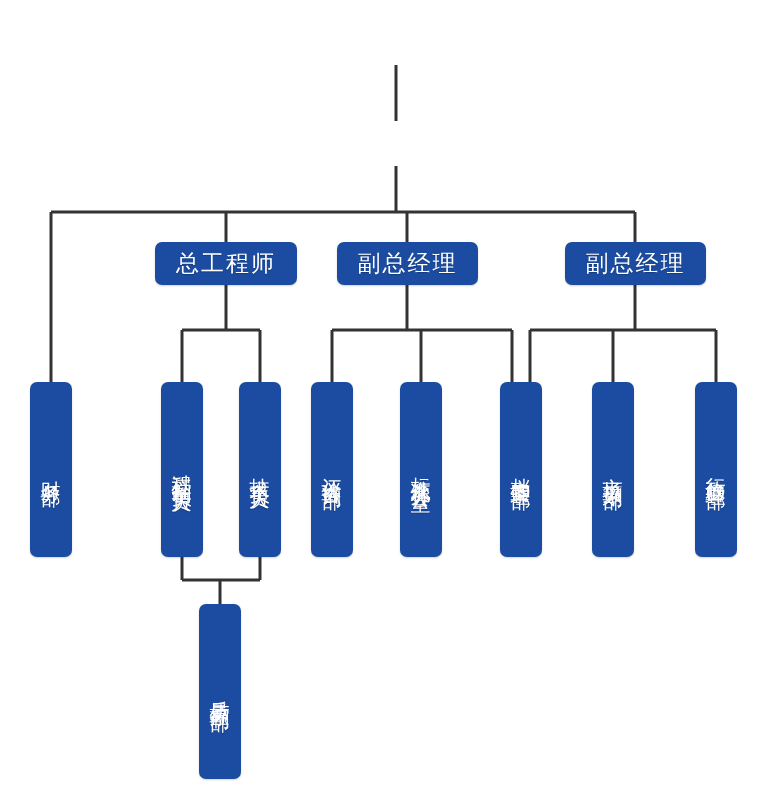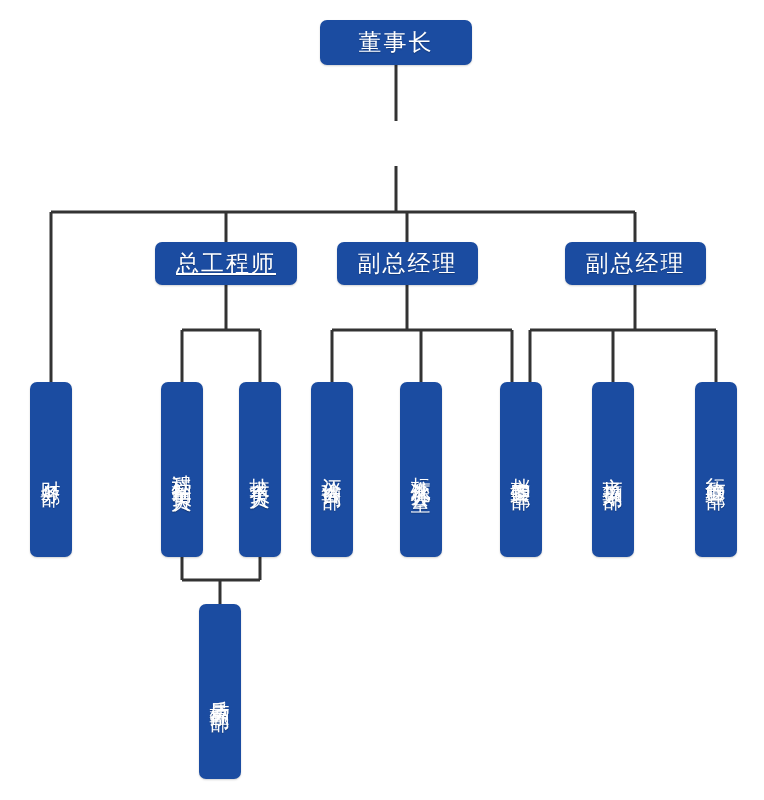--- a/index.html
+++ b/index.html
@@ -89,26 +89,23 @@
       <path d="M613,330 L613,382"></path>
       <path d="M716,330 L716,382"></path>
 
       <path d="M182,557 L182,580"></path>
       <path d="M260,557 L260,580"></path>
       <path d="M182,580 L260,580"></path>
       <path d="M220,580 L220,604"></path>
     </g>
   </svg>
 
-  <div class="node horiz" style="left:320px;top:20px;width:152px;height:45px;">
-    <span class="label">董事长</span>
-  </div>
 
 
-  <div class="node horiz" style="left:155px;top:242px;width:142px;height:43px;text-decoration:underline;">
+  <div class="node horiz" style="left:155px;top:242px;width:142px;height:43px;">
     <span class="label">总工程师</span>
   </div>
   <div class="node horiz" style="left:337px;top:242px;width:141px;height:43px;">
     <span class="label">副总经理</span>
   </div>
   <div class="node horiz" style="left:565px;top:242px;width:141px;height:43px;">
     <span class="label">副总经理</span>
   </div>
 
   <div class="node vert" style="left:30px;top:382px;width:42px;height:175px;">

